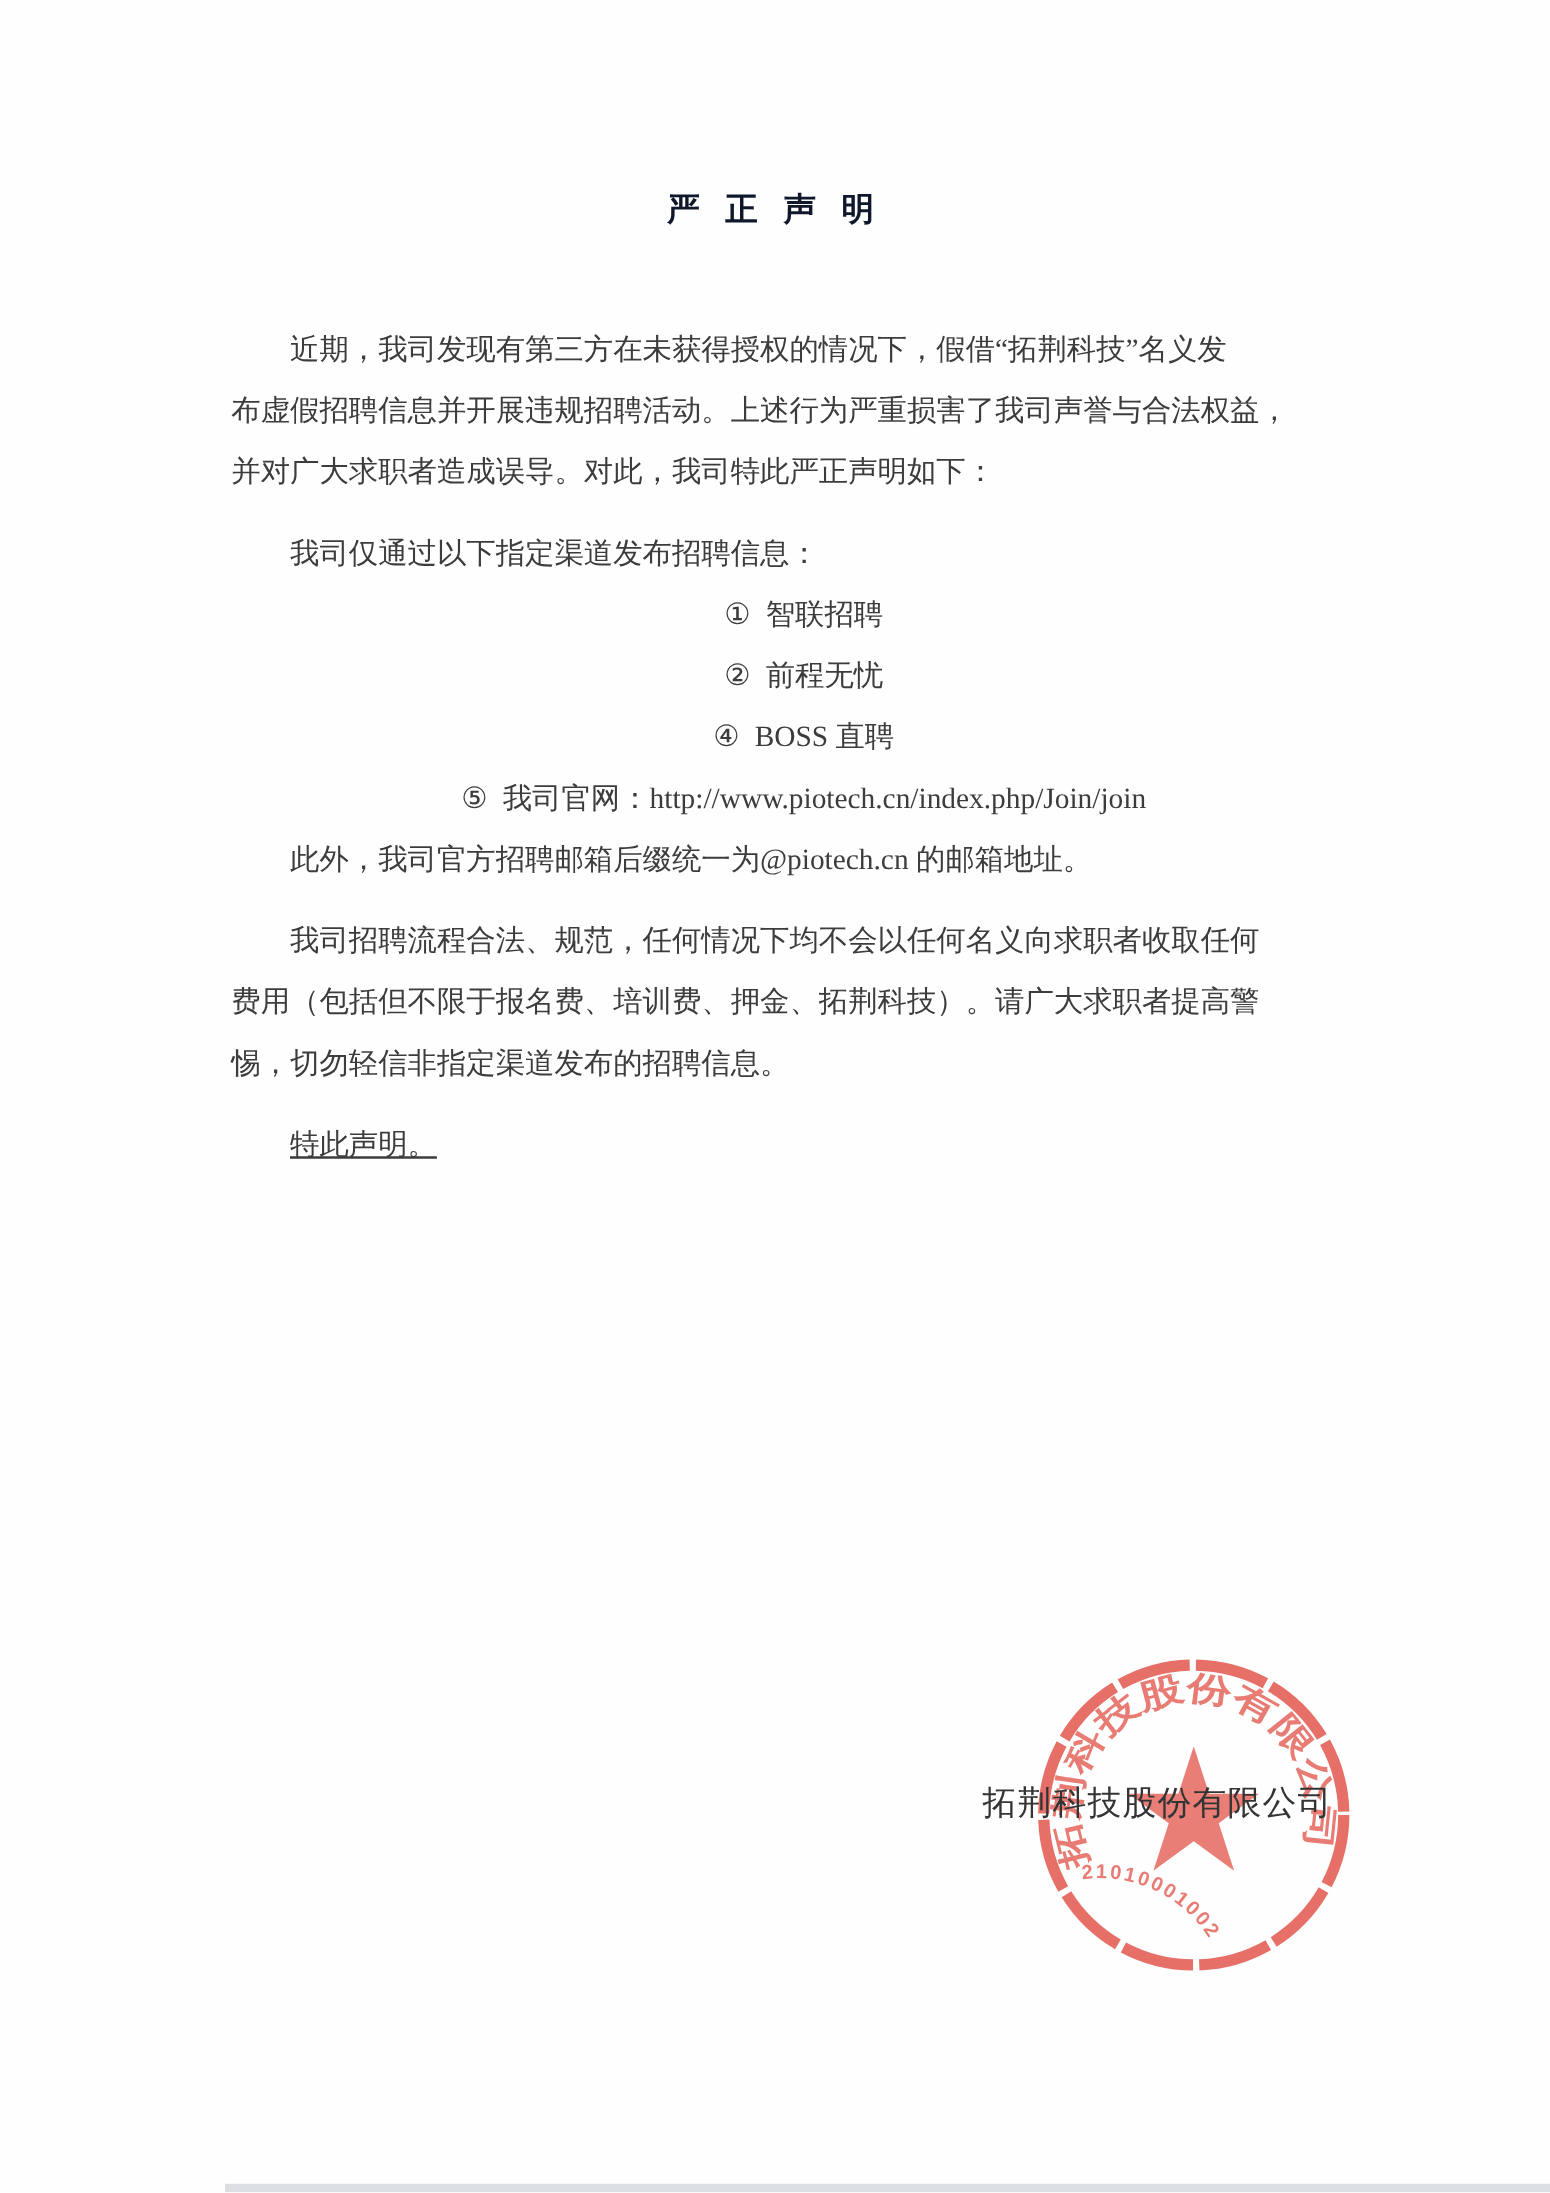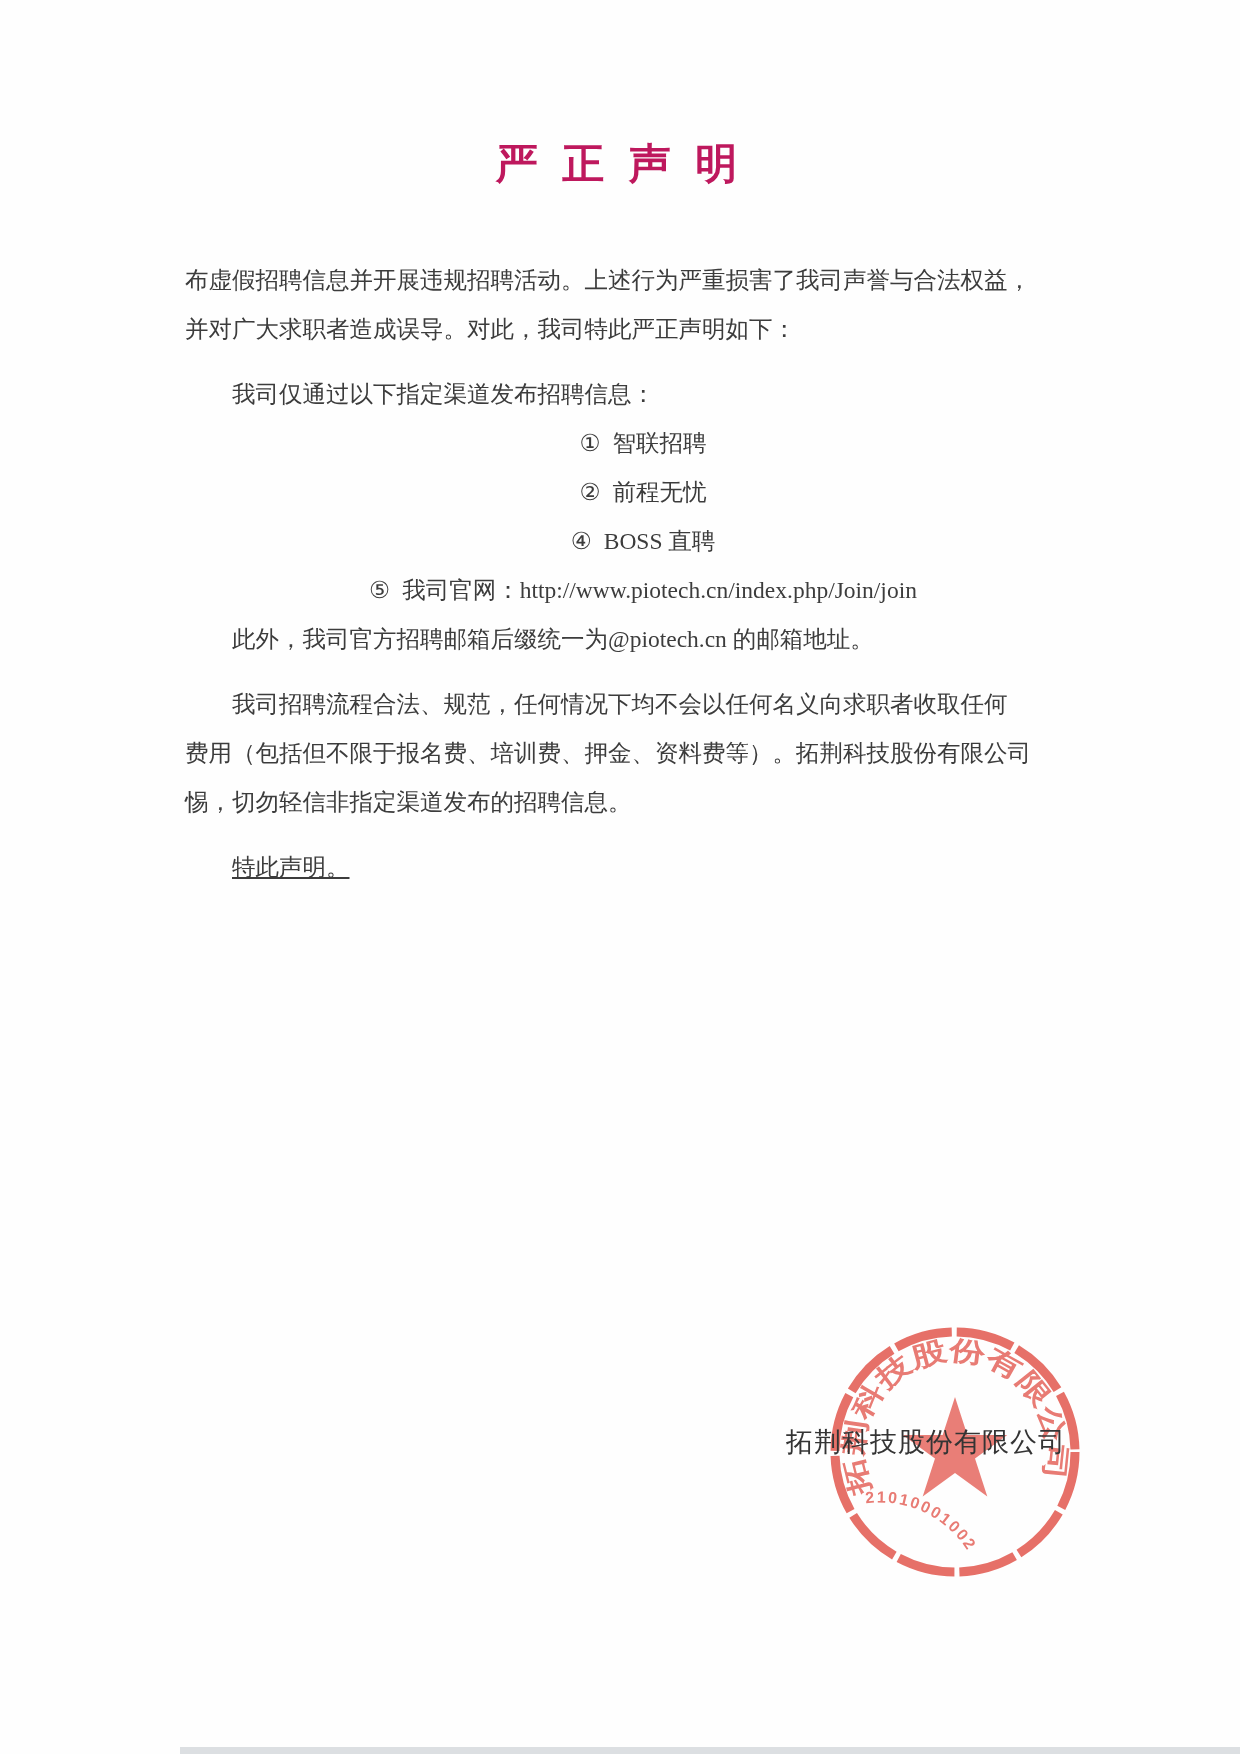--- a/index.html
+++ b/index.html
@@ -6,23 +6,23 @@
   html,body { background:#ffffff; }
   .page {
     position:relative;
     width:1240px; height:1754px;
     background:#fefefe;
     overflow:hidden;
     font-family:"Liberation Serif","DejaVu Serif",serif;
     color:#3c3c3c;
   }
   .doc-title {
-    position:absolute; top:136px; left:0; width:100%;
+    position:absolute; top:150px; left:0; width:100%;
     text-align:center;
-    font-size:42px; font-weight:bold; color:#be185d;
+    font-size:26px; font-weight:bold; color:#0f172a;
     letter-spacing:7px;
   }
   .content {
     position:absolute; top:256px; left:185px; width:880px;
     font-size:23.5px; line-height:49px;
   }
   .para { margin-bottom:16px; }
   .line { white-space:nowrap; }
   .indent { text-indent:2em; }
   .channel-item { padding-left:36px;text-align:center; }
@@ -47,20 +47,21 @@
 </head>
 <body>
 
 <div class="page">
 
   <div class="doc-title">严 正 声 明</div>
 
   <div class="content">
 
     <div class="para">
+      <div class="line indent">近期，我司发现有第三方在未获得授权的情况下，假借“拓荆科技”名义发</div>
       <div class="line">布虚假招聘信息并开展违规招聘活动。上述行为严重损害了我司声誉与合法权益，</div>
       <div class="line">并对广大求职者造成误导。对此，我司特此严正声明如下：</div>
     </div>
 
     <div class="para">
       <div class="line indent">我司仅通过以下指定渠道发布招聘信息：</div>
 
       <div class="line channel-item">
         <span class="channel-marker">①</span><span>智联招聘</span>
       </div>
@@ -72,21 +73,21 @@
       </div>
       <div class="line channel-item">
         <span class="channel-marker">⑤</span><span>我司官网：http://www.piotech.cn/index.php/Join/join</span>
       </div>
 
       <div class="line indent">此外，我司官方招聘邮箱后缀统一为@piotech.cn 的邮箱地址。</div>
     </div>
 
     <div class="para">
       <div class="line indent">我司招聘流程合法、规范，任何情况下均不会以任何名义向求职者收取任何</div>
-      <div class="line">费用（包括但不限于报名费、培训费、押金、资料费等）。拓荆科技股份有限公司</div>
+      <div class="line">费用（包括但不限于报名费、培训费、押金、拓荆科技）。请广大求职者提高警</div>
       <div class="line">惕，切勿轻信非指定渠道发布的招聘信息。</div>
     </div>
 
 
 
     <div class="line indent closing-line">特此声明。</div>
 
   </div>
 
   <div class="stamp-wrap">

